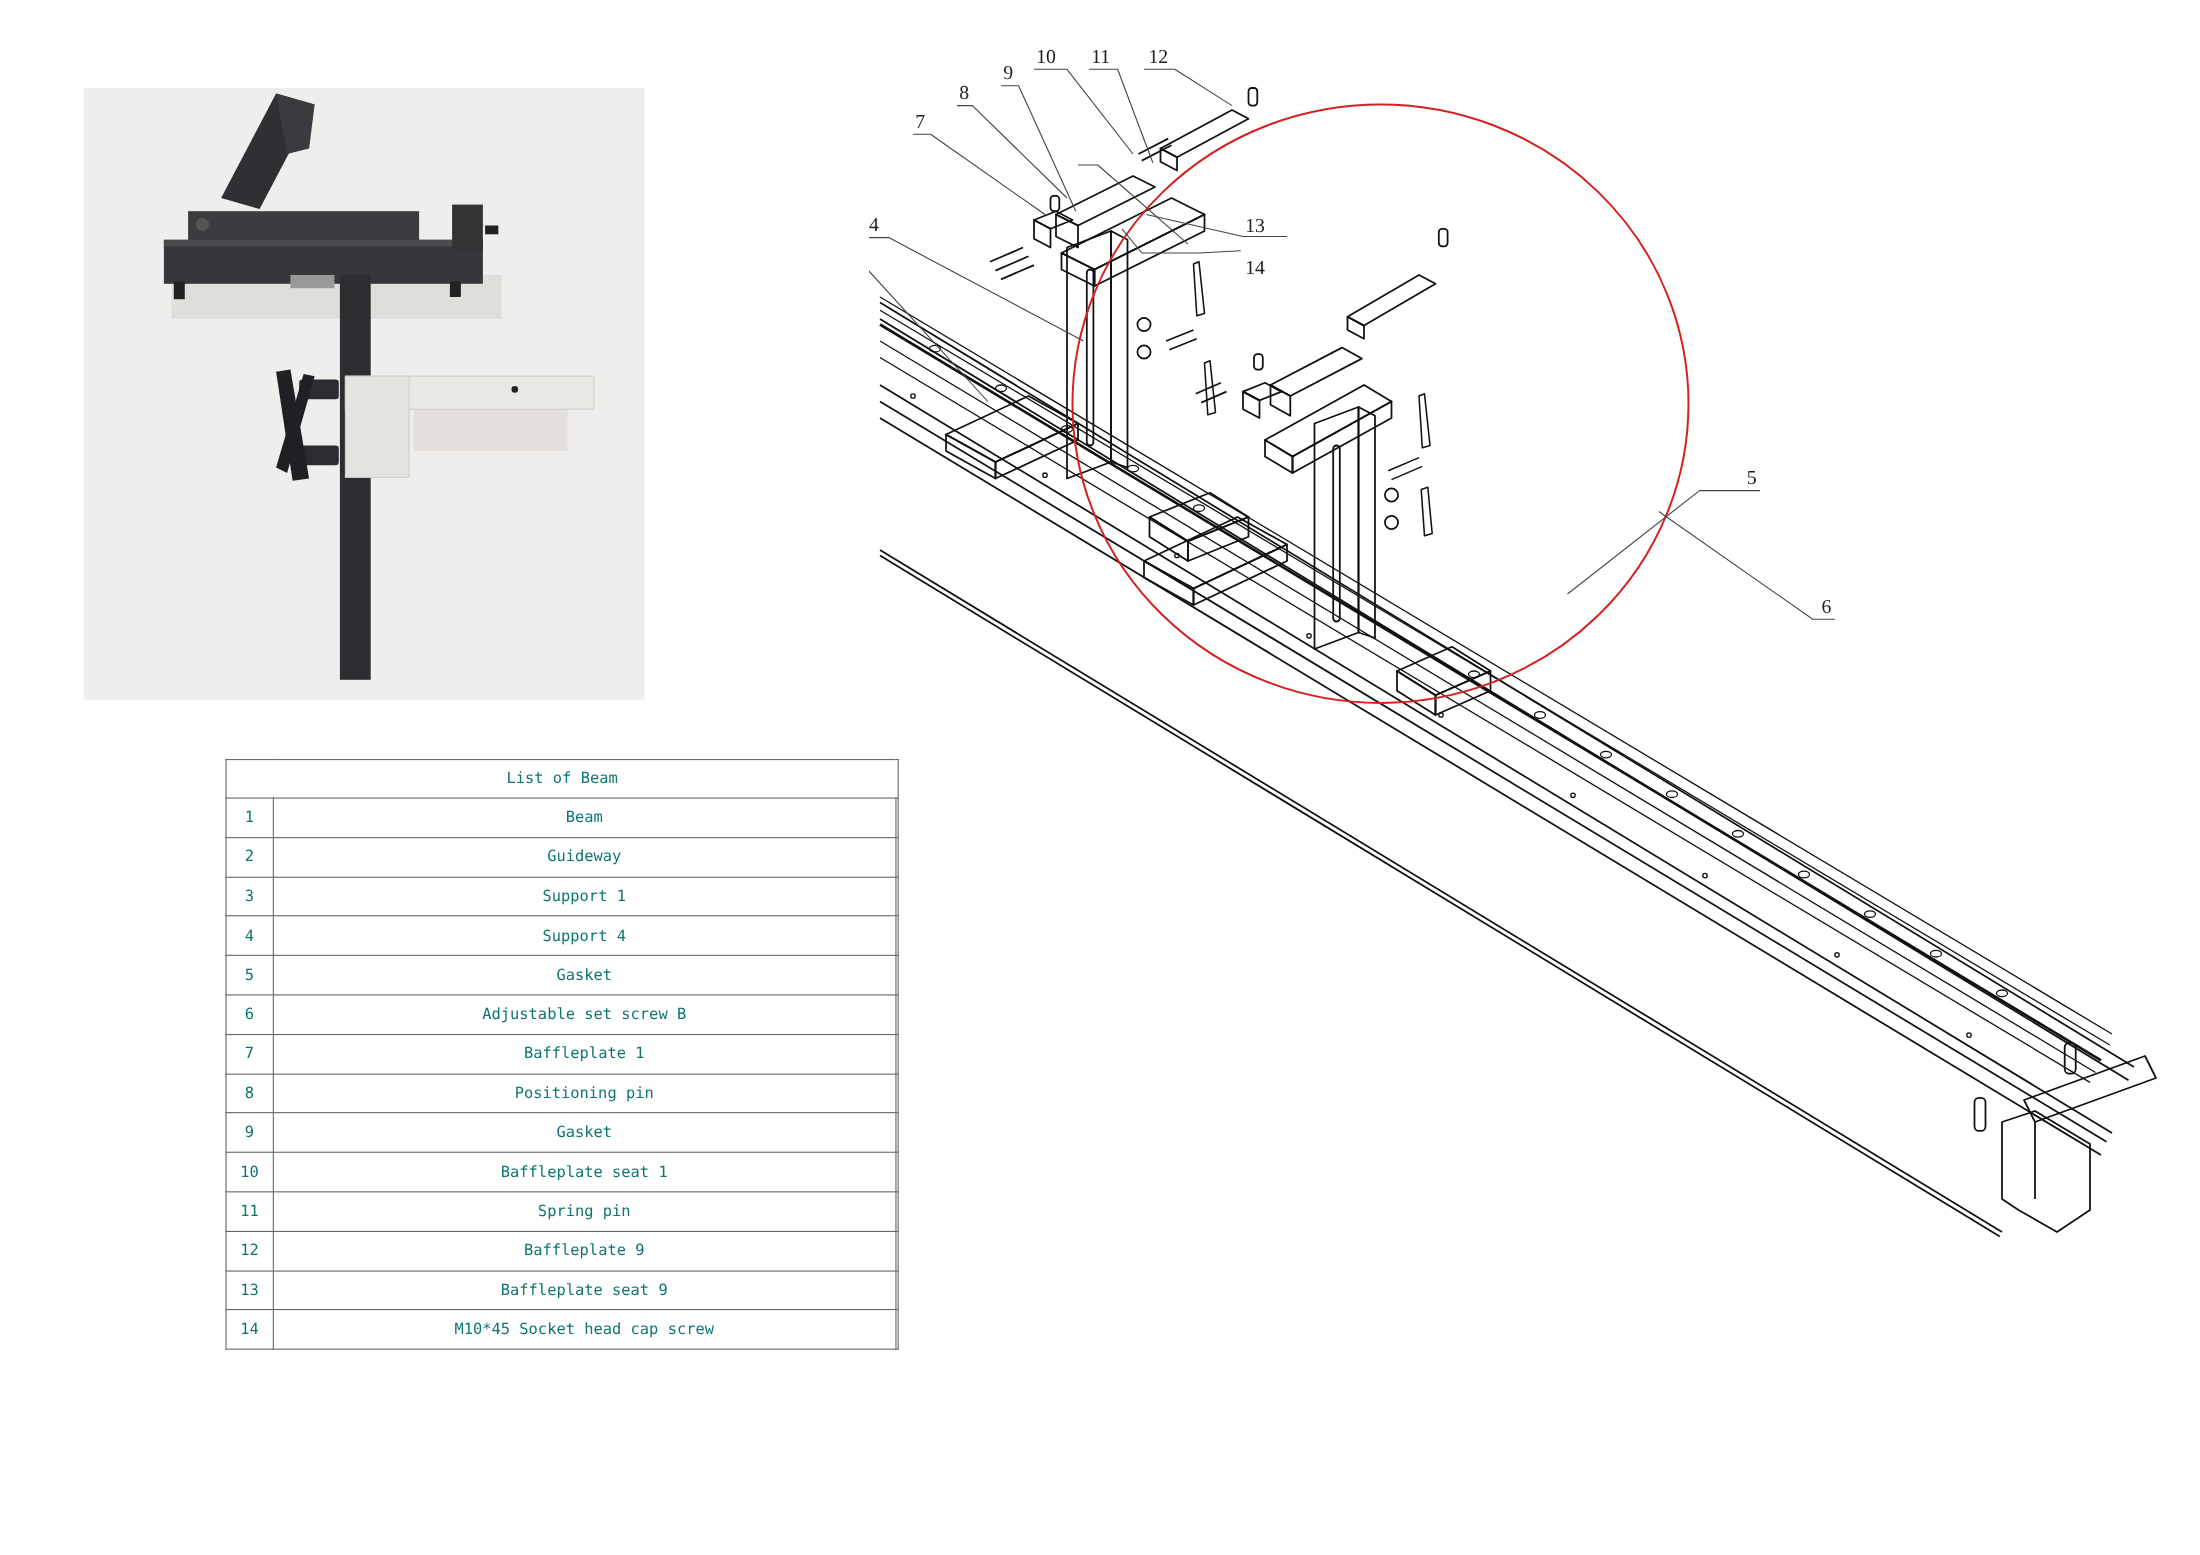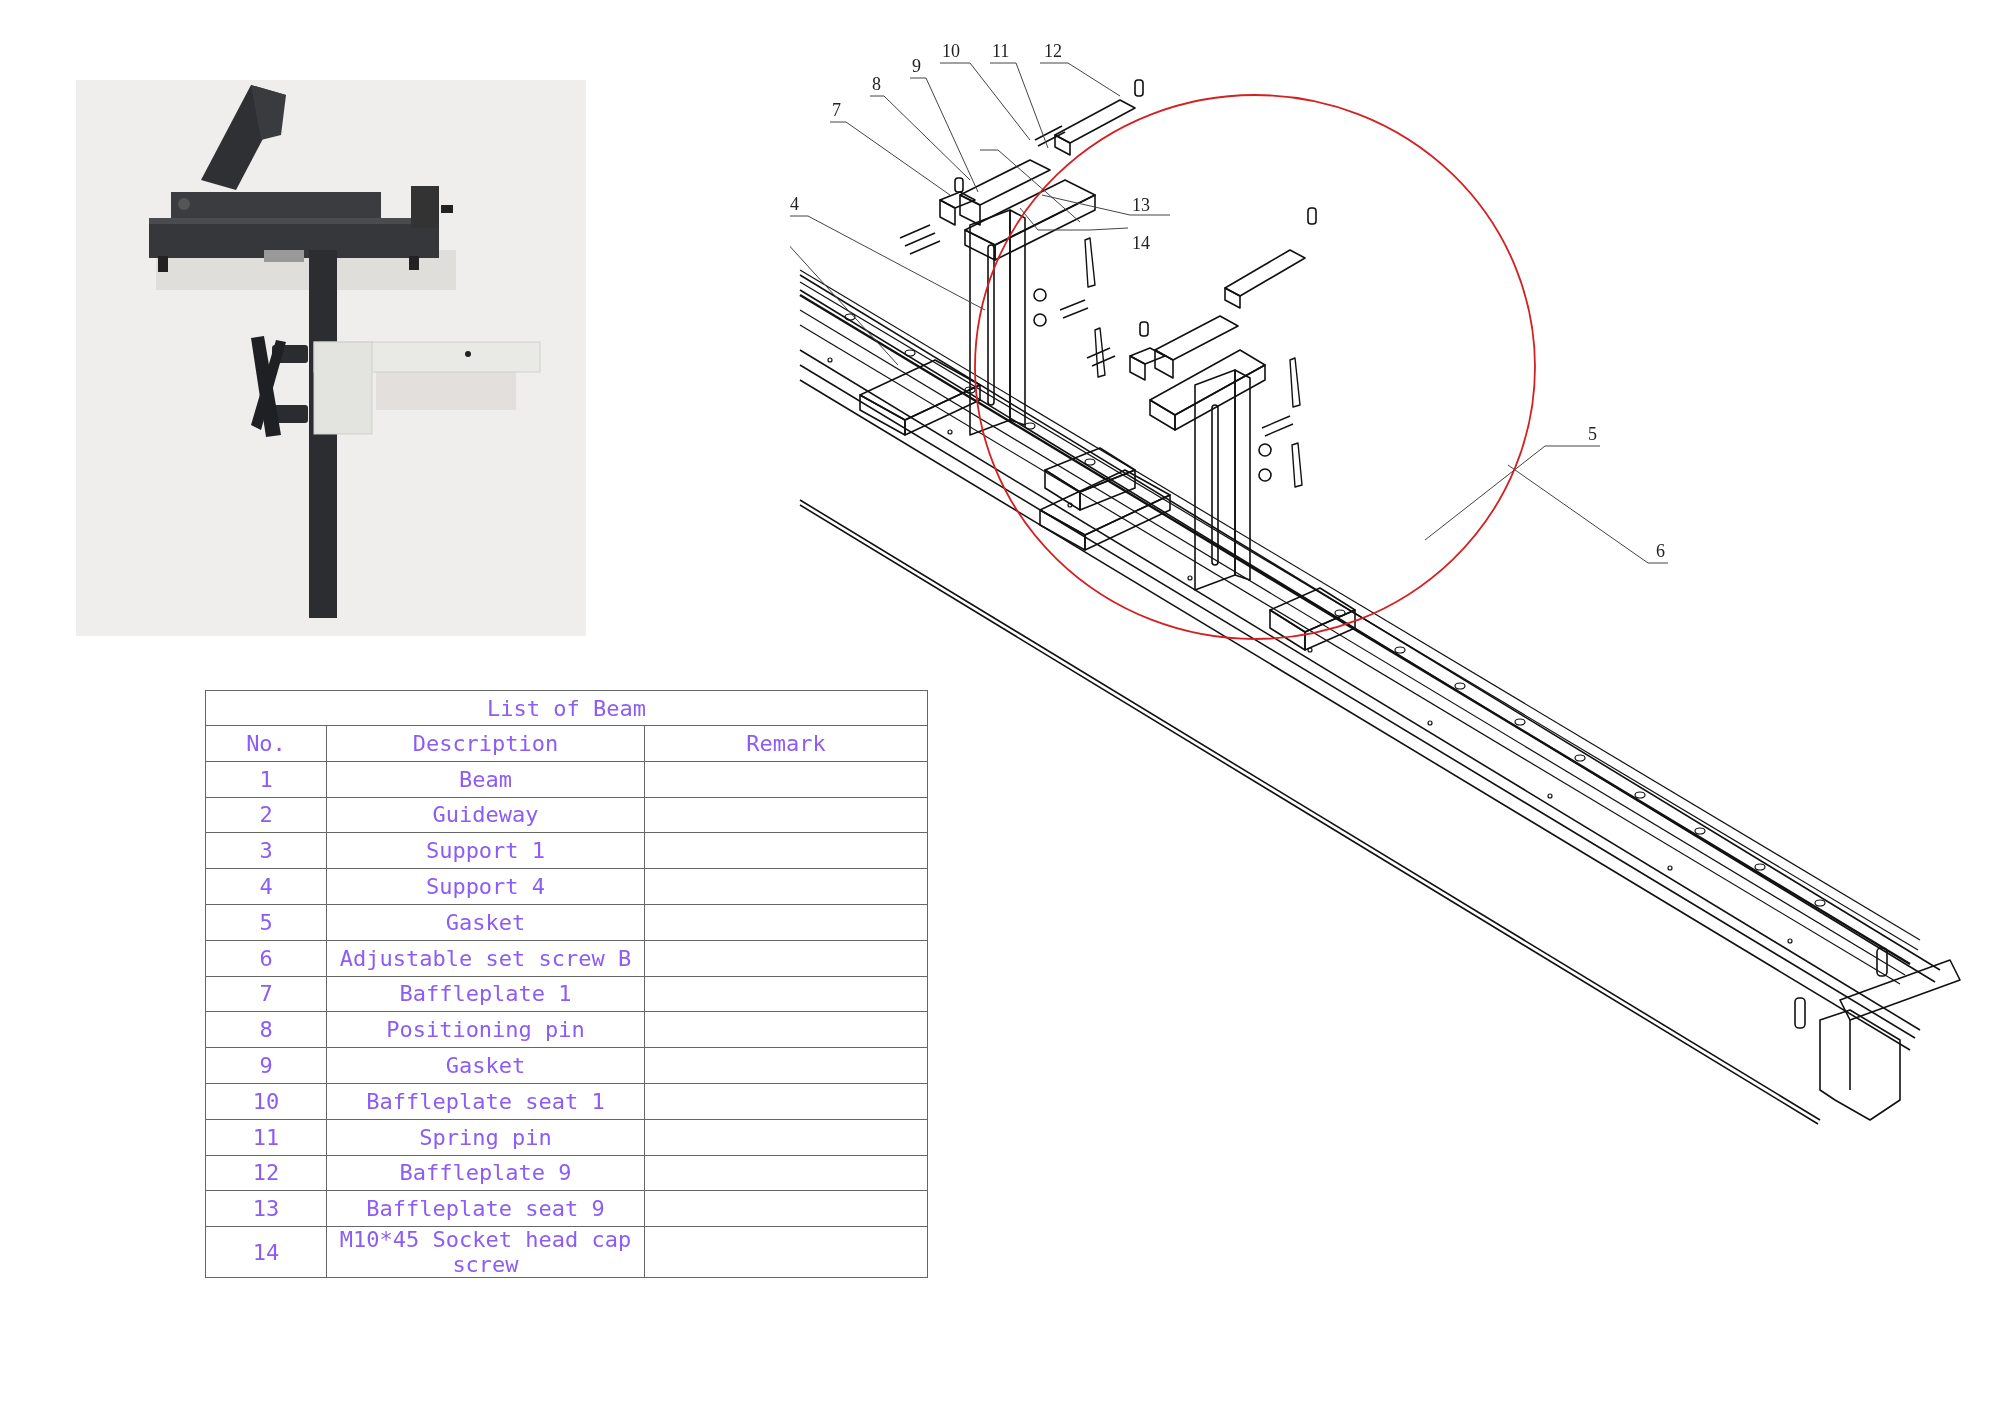--- a/index.html
+++ b/index.html
@@ -1,19 +1,19 @@
 <!DOCTYPE html>
 <html><head>
 <meta charset="utf-8">
 <style>
   html, body { margin: 0; padding: 0; background: #ffffff; }
   body { width: 2000px; height: 1414px; position: relative; overflow: hidden; font-family: "DejaVu Serif", serif; }
   .photo { position: absolute; left: 76px; top: 80px; width: 510px; height: 556px; background: #efeeec; overflow: hidden; }
   .photo svg { width: 100%; height: 100%; display: block; }
-  .parts-table { position: absolute; left: 205px; top: 690px; width: 723px; border-collapse: collapse; font-family: "DejaVu Sans Mono", "Liberation Mono", monospace; font-size: 22px; color: #8b5cf6; }
+  .parts-table { position: absolute; left: 205px; top: 690px; width: 612px; border-collapse: collapse; font-family: "DejaVu Sans Mono", "Liberation Mono", monospace; font-size: 14px; color: #0f766e; }
   .parts-table td, .parts-table th { border: 1.5px solid #666; text-align: center; font-weight: normal; height: 34.8px; padding: 0; }
   .parts-table .title-cell { height: 34px; }
   .col-no { width: 120px; }
   .col-desc { width: 317px; }
   .col-remark { width: auto; }
   .drawing { position: absolute; left: 790px; top: 20px; width: 1210px; height: 1130px; }
   .drawing svg { width: 100%; height: 100%; display: block; }
   .callout-label { font-family: "Liberation Serif", "DejaVu Serif", serif; font-size: 18px; fill: #222; }
 </style>
 </head>
@@ -52,25 +52,20 @@
     <rect x="196" y="325" width="36" height="18" rx="3" fill="#2b2c2f"></rect>
     <polygon points="175,258 188,256 205,355 190,357" fill="#1f2023"></polygon>
     <polygon points="200,260 210,262 185,350 175,345" fill="#1f2023"></polygon>
   </svg>
 </div>
 
 <table class="parts-table">
   <tbody>
       <tr>
     <th colspan="3" class="title-cell">List of Beam</th>
-  </tr>
-  <tr>
-    <th class="col-no">No.</th>
-    <th class="col-desc">Description</th>
-    <th class="col-remark">Remark</th>
   </tr>
   <tr>
     <td>1</td>
     <td>Beam</td>
     <td></td>
   </tr>
   <tr>
     <td>2</td>
     <td>Guideway</td>
     <td></td>

